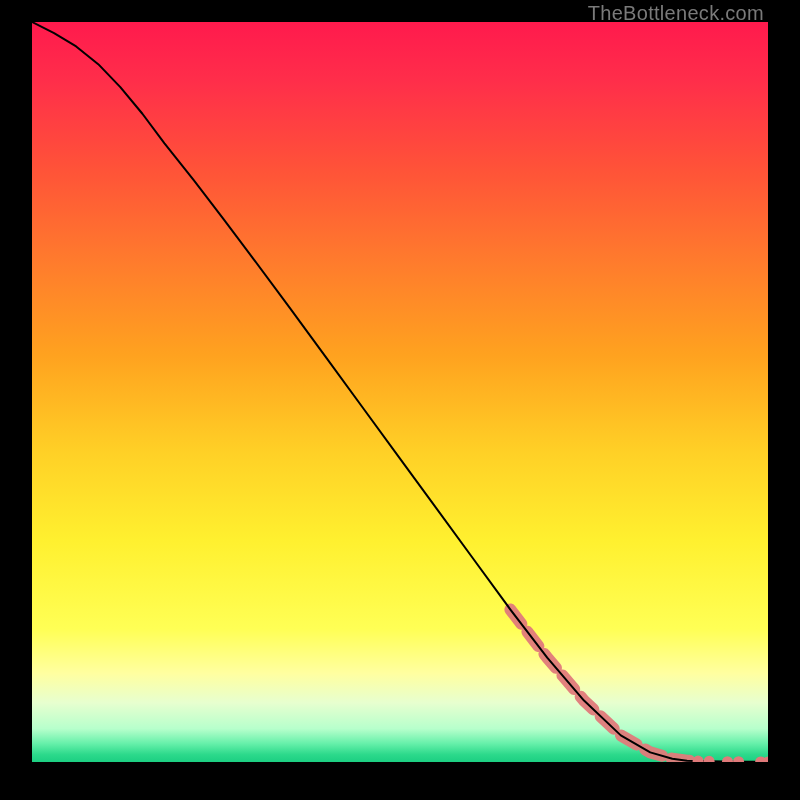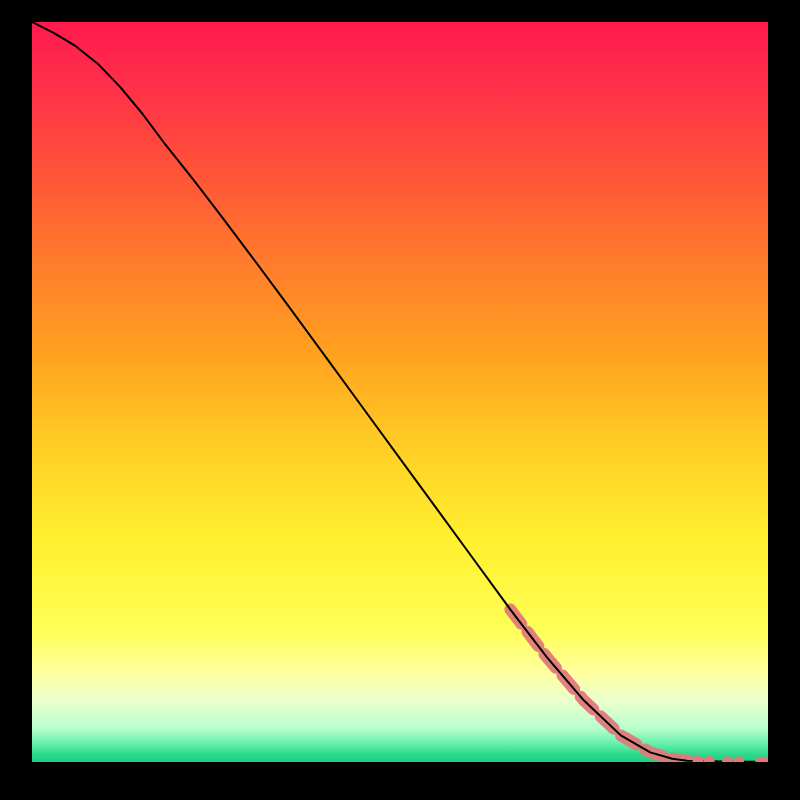--- a/index.html
+++ b/index.html
@@ -35,20 +35,21 @@
     font-weight: 500;
     user-select: none;
   }
   svg { display: block; }
 </style>
 </head>
 <body>
 
 <div class="stage">
 
+  <div class="watermark">TheBottleneck.com</div>
 
   <div class="plot">
     <svg id="chart-svg" width="736" height="740" viewBox="0 0 736 740">
       <defs>
         <linearGradient id="bg-grad" x1="0" y1="0" x2="0" y2="1">
             <stop offset="0.00%" stop-color="#ff1a4d"></stop>
             <stop offset="8.00%" stop-color="#ff2e4a"></stop>
             <stop offset="20.00%" stop-color="#ff5338"></stop>
             <stop offset="32.00%" stop-color="#ff7a2d"></stop>
             <stop offset="45.00%" stop-color="#ffa21f"></stop>

